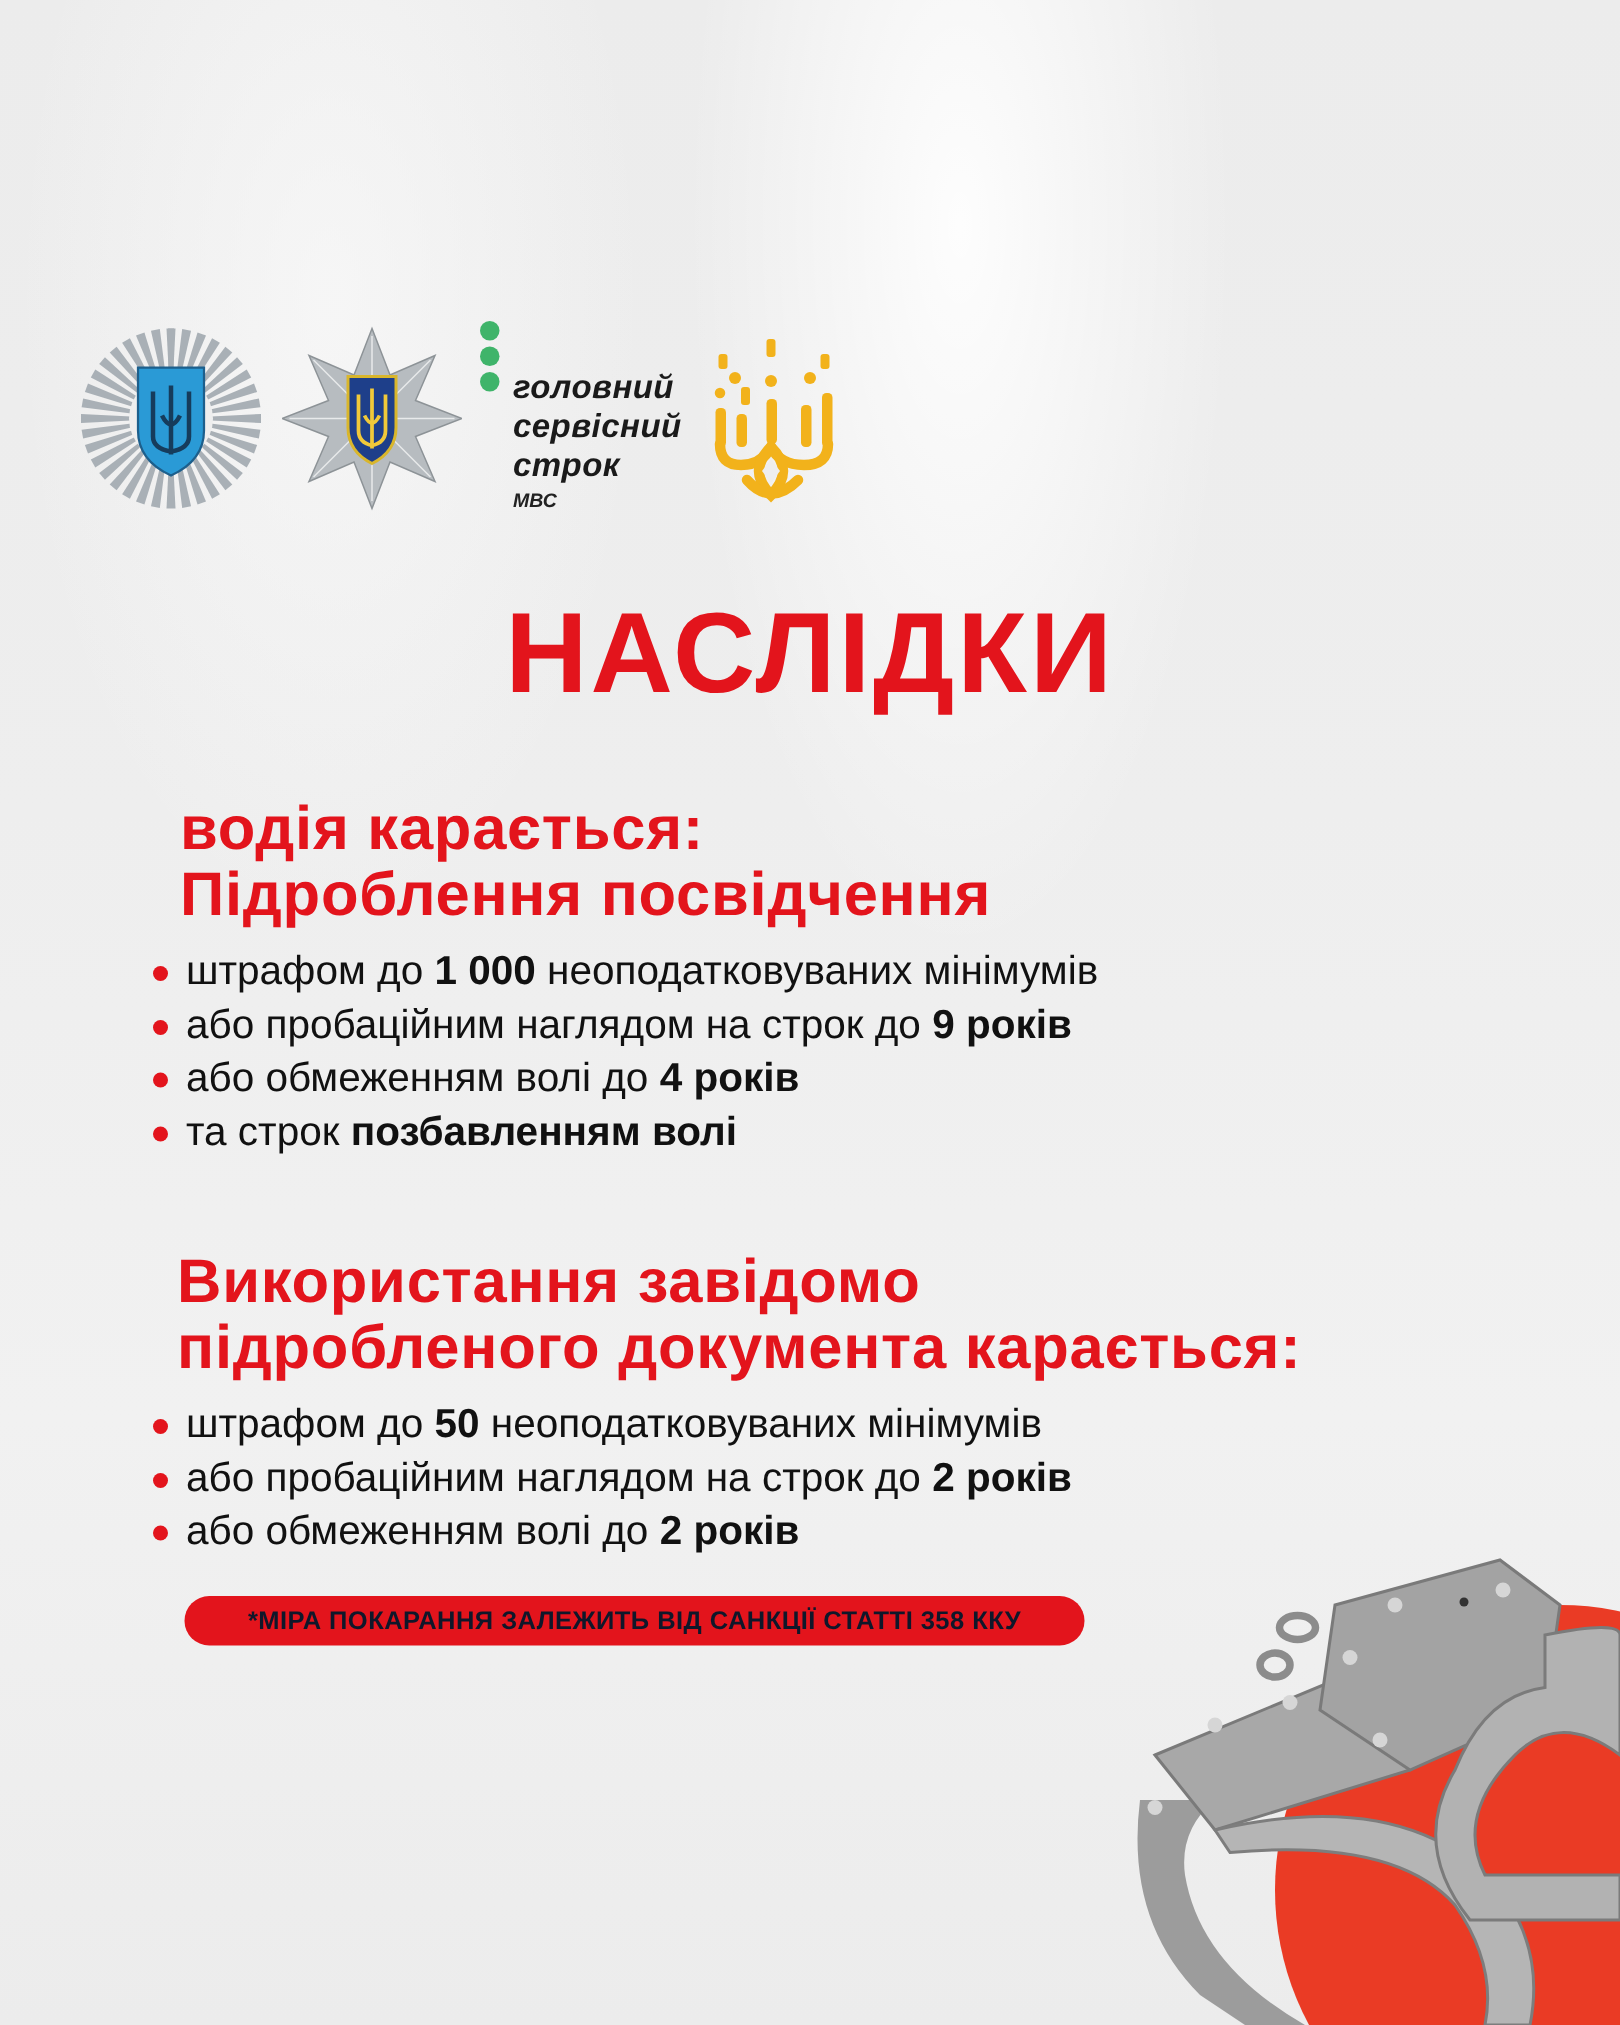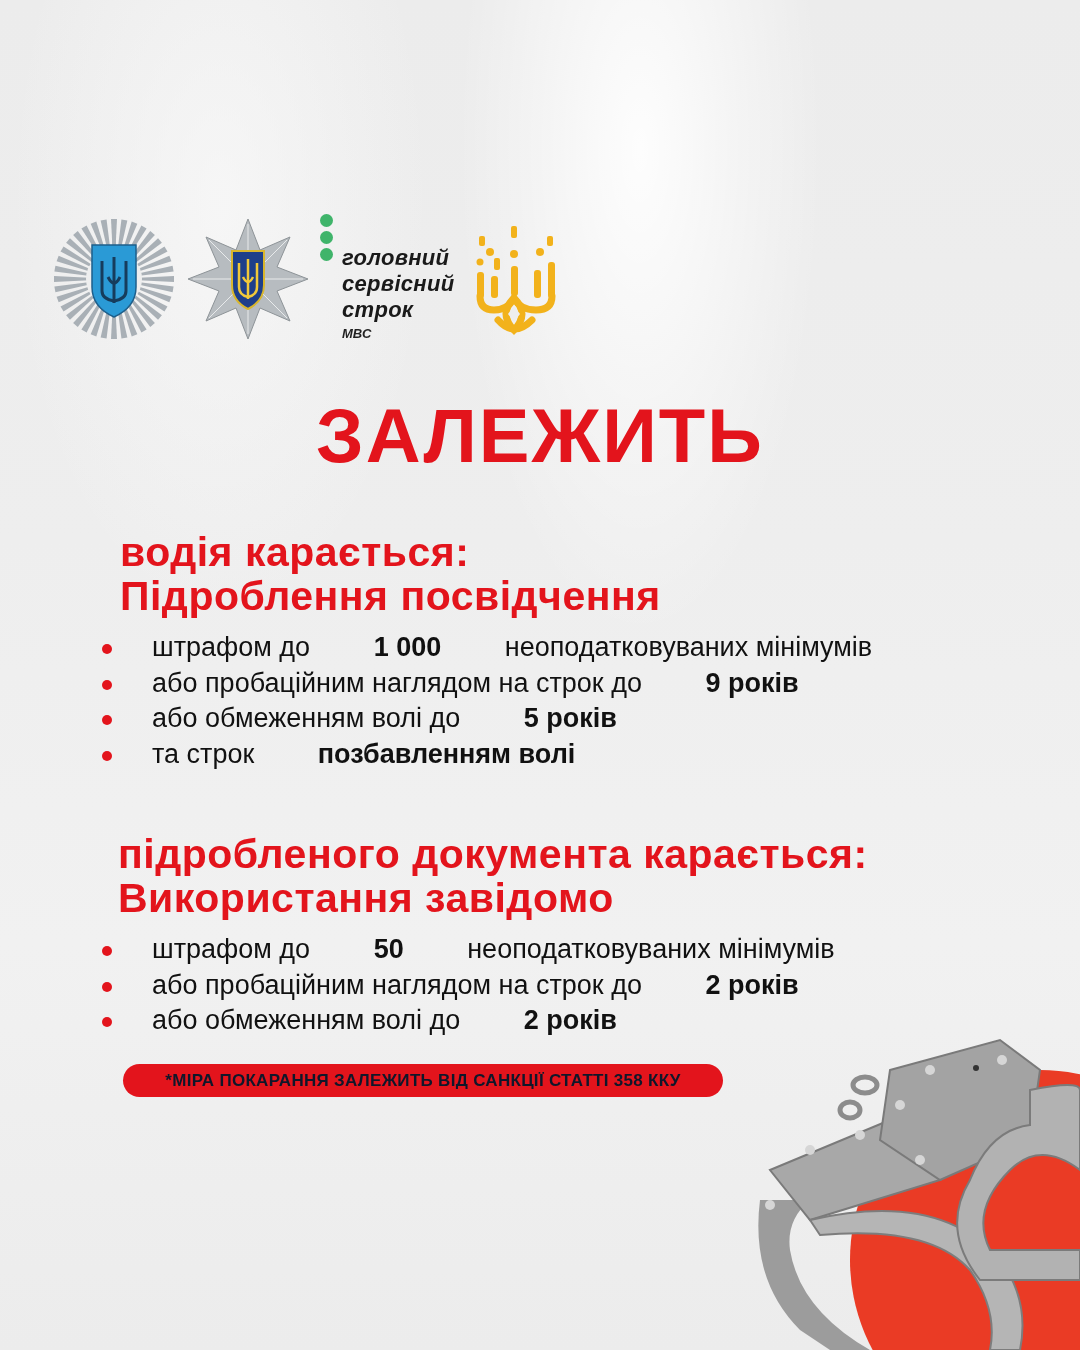--- a/index.html
+++ b/index.html
@@ -25,21 +25,21 @@
     .title { position: absolute; left: 0; width: 1080px; top: 392px; text-align: center;
       font-size: 76px; font-weight: bold; color: #e3141c; letter-spacing: 2px; }
 
     .sec-head { position: absolute; font-weight: bold; color: #e3141c; font-size: 41px; line-height: 44px; letter-spacing: 0.5px; }
     .sec1-head { left: 120px; top: 530px; }
     .sec2-head { left: 118px; top: 832px; }
 
     .list { position: absolute; left: 102px; margin: 0; padding: 0; list-style: none; }
     .list1 { top: 630px; }
     .list2 { top: 932px; }
-    .list li { font-size: 27px; line-height: 35.5px; color: #111; white-space: nowrap; display: flex; align-items: center; gap: 28px; }
+    .list li { font-size: 27px; line-height: 35.5px; color: #111; white-space: nowrap; display: flex; align-items: center; }
     .bullet { display: inline-block; width: 10px; height: 10px; border-radius: 50%; background: #e3141c; margin-right: 12px; margin-top: 3px; }
     .list b { font-weight: bold; }
 
     .note { position: absolute; left: 123px; top: 1064px; width: 600px; height: 33px; border-radius: 17px;
       background: #e3141c; color: #0f172a; font-weight: bold; font-size: 17px; text-align: center; line-height: 33px; letter-spacing: 0.3px; }
 
     .cuffs { position: absolute; left: 740px; top: 1030px; width: 340px; height: 320px; overflow: hidden; }
   </style>
 </head>
 <body>
@@ -161,37 +161,37 @@
       <g fill="none" stroke="#f2b21b" stroke-width="7" stroke-linecap="round">
         <path d="M6,70 Q6,84 20,84 Q34,84 40,72 Q46,84 62,84 Q78,84 78,70"></path>
         <path d="M40,72 Q24,88 40,104 Q56,88 40,72"></path>
         <path d="M24,94 Q40,112 58,94"></path>
       </g>
       <path d="M40,80 L46,88 L40,96 L34,88 Z" fill="#eeeeee"></path>
     </svg>
   </div>
 </div>
 
-<div class="title">ЗАЛЕЖИТЬ</div>
+<div class="title">НАСЛІДКИ</div>
 
 <div class="sec-head sec1-head">
   <div>водія карається:</div>
   <div>Підроблення посвідчення</div>
 </div>
 
 <ul class="list list1">
   <li><span class="bullet"></span><span>штрафом до </span>&nbsp;<b>1 000</b>&nbsp;<span> неоподатковуваних мінімумів</span></li>
   <li><span class="bullet"></span><span>або пробаційним наглядом на строк до </span>&nbsp;<b>9 років</b></li>
-  <li><span class="bullet"></span><span>або обмеженням волі до </span>&nbsp;<b>5 років</b></li>
+  <li><span class="bullet"></span><span>або обмеженням волі до </span>&nbsp;<b>4 років</b></li>
   <li><span class="bullet"></span><span>та строк </span>&nbsp;<b>позбавленням волі</b></li>
 </ul>
 
 <div class="sec-head sec2-head">
+  <div>Використання завідомо</div>
   <div>підробленого документа карається:</div>
-  <div>Використання завідомо</div>
 </div>
 
 <ul class="list list2">
   <li><span class="bullet"></span><span>штрафом до </span>&nbsp;<b>50</b>&nbsp;<span> неоподатковуваних мінімумів</span></li>
   <li><span class="bullet"></span><span>або пробаційним наглядом на строк до </span>&nbsp;<b>2 років</b></li>
   <li><span class="bullet"></span><span>або обмеженням волі до </span>&nbsp;<b>2 років</b></li>
 </ul>
 
 <div class="note">*МІРА ПОКАРАННЯ ЗАЛЕЖИТЬ ВІД САНКЦІЇ СТАТТІ 358 ККУ</div>
 

